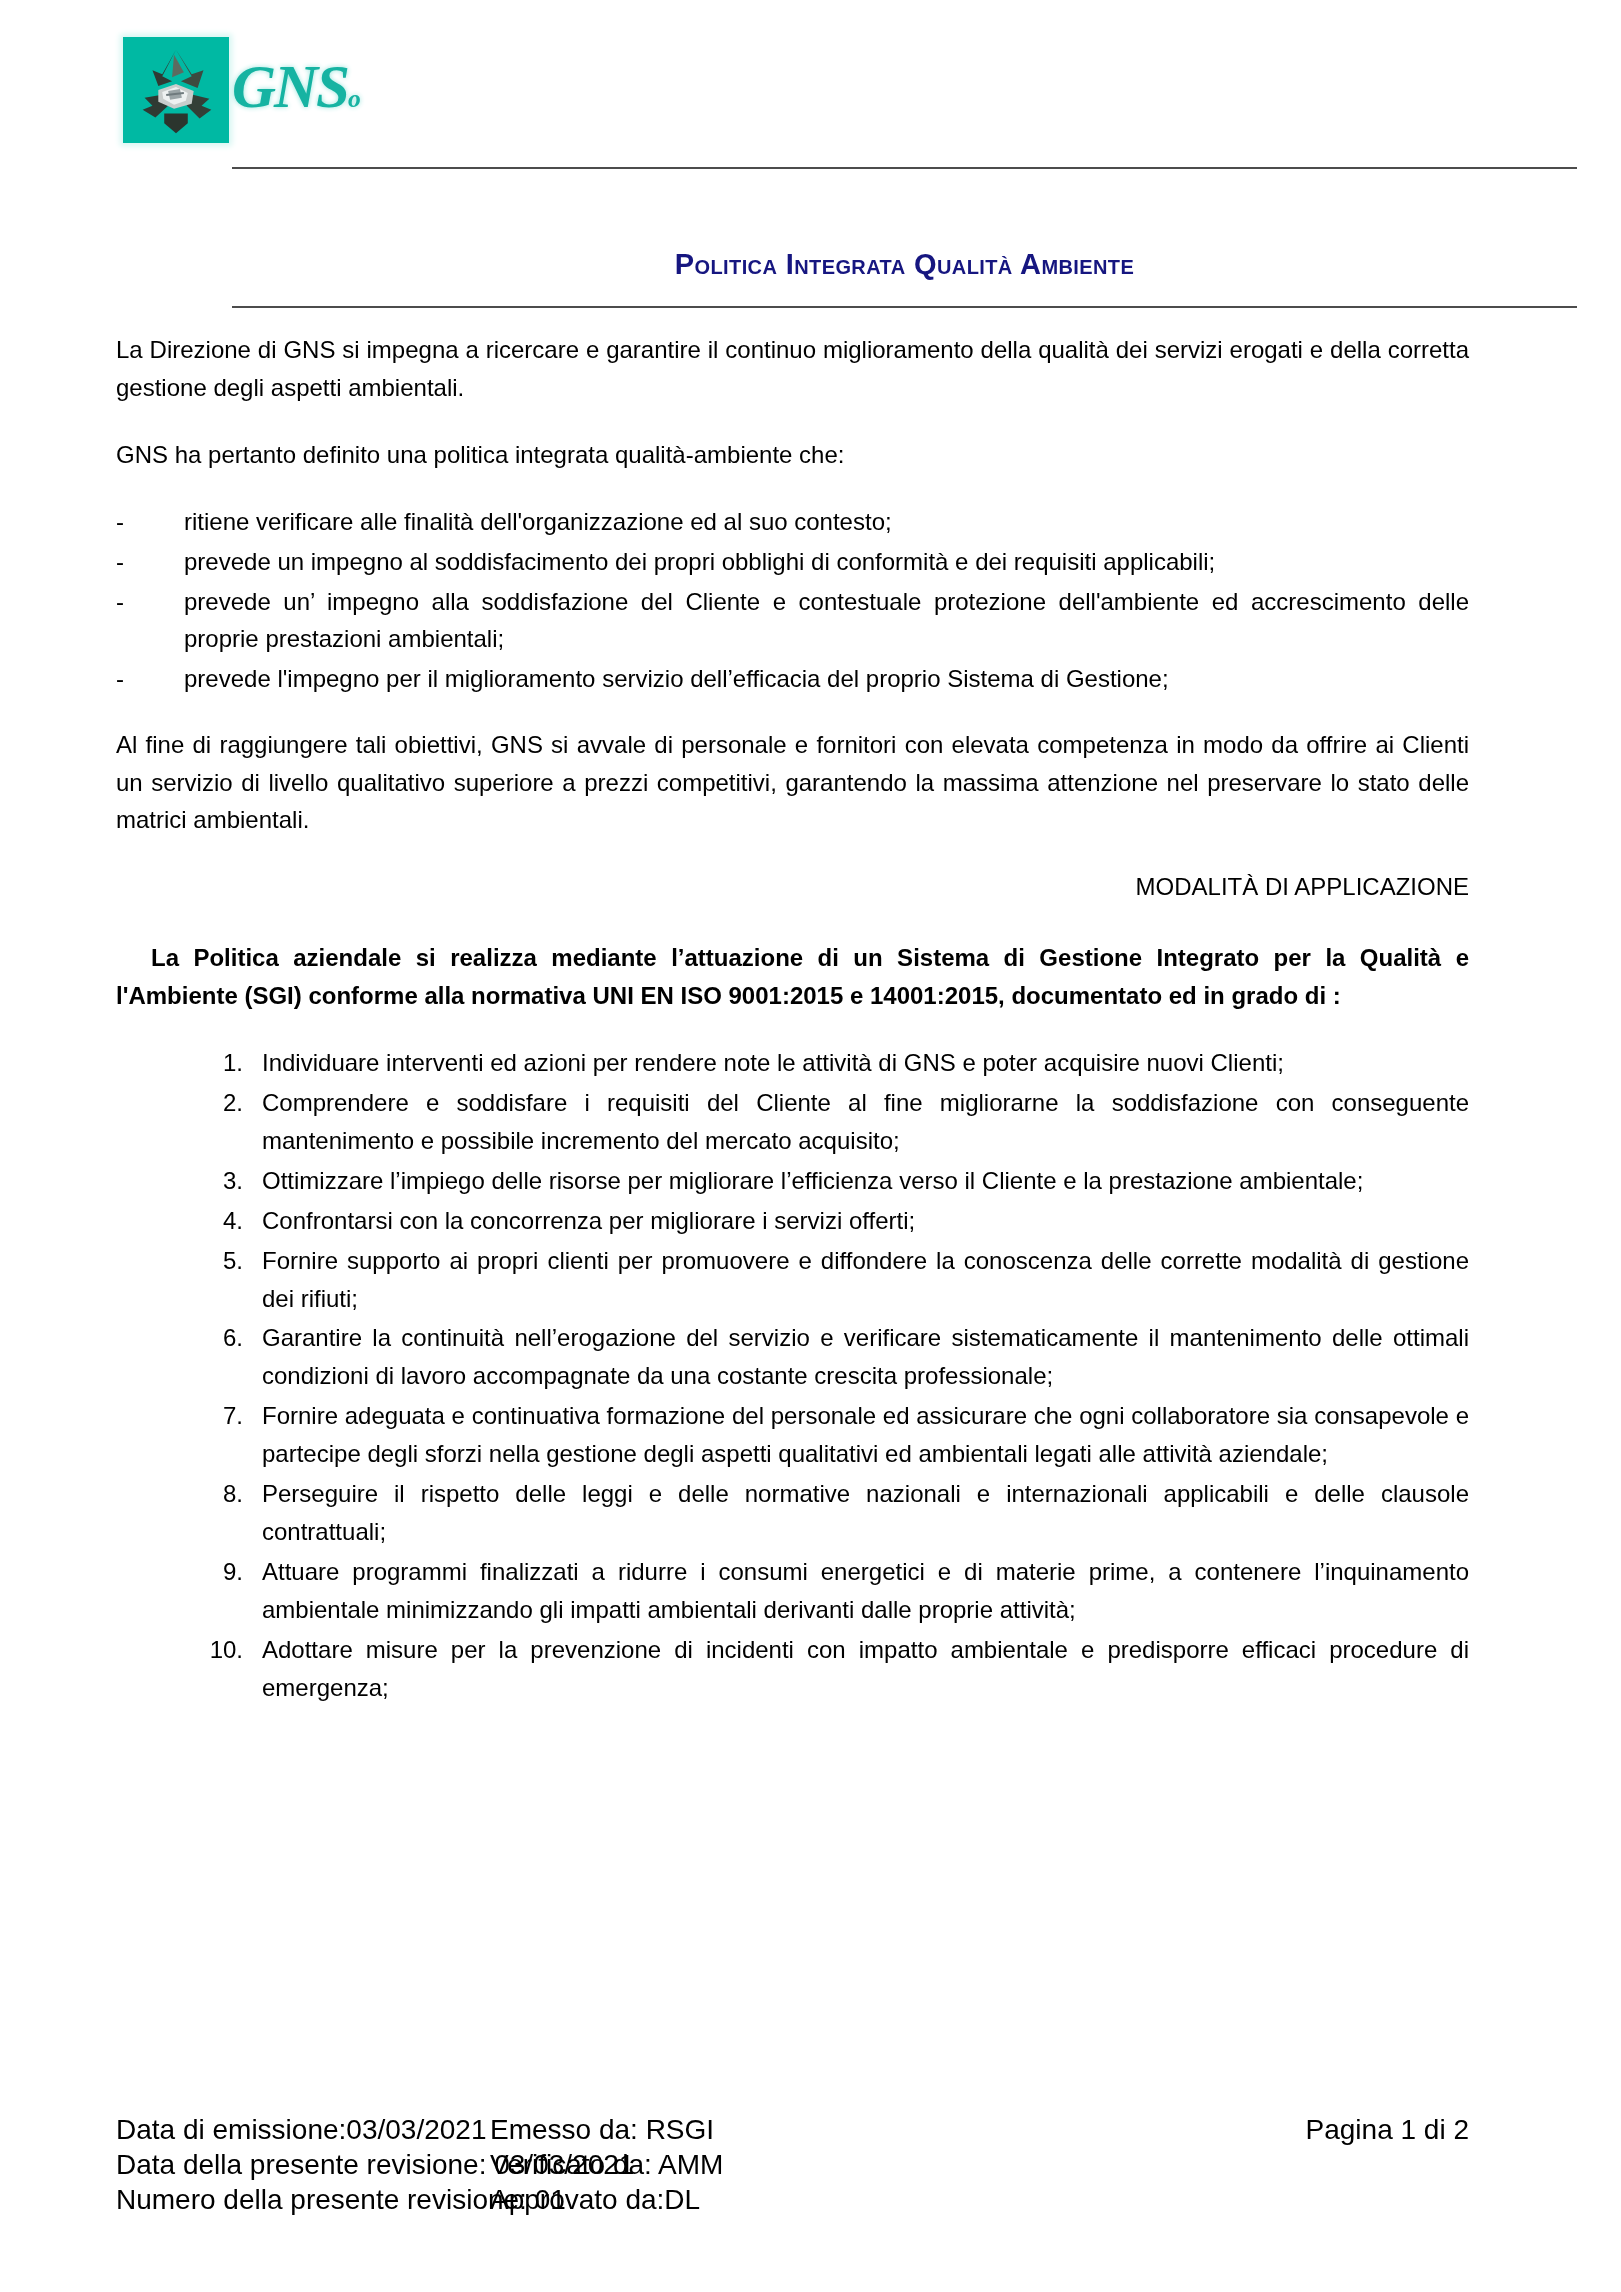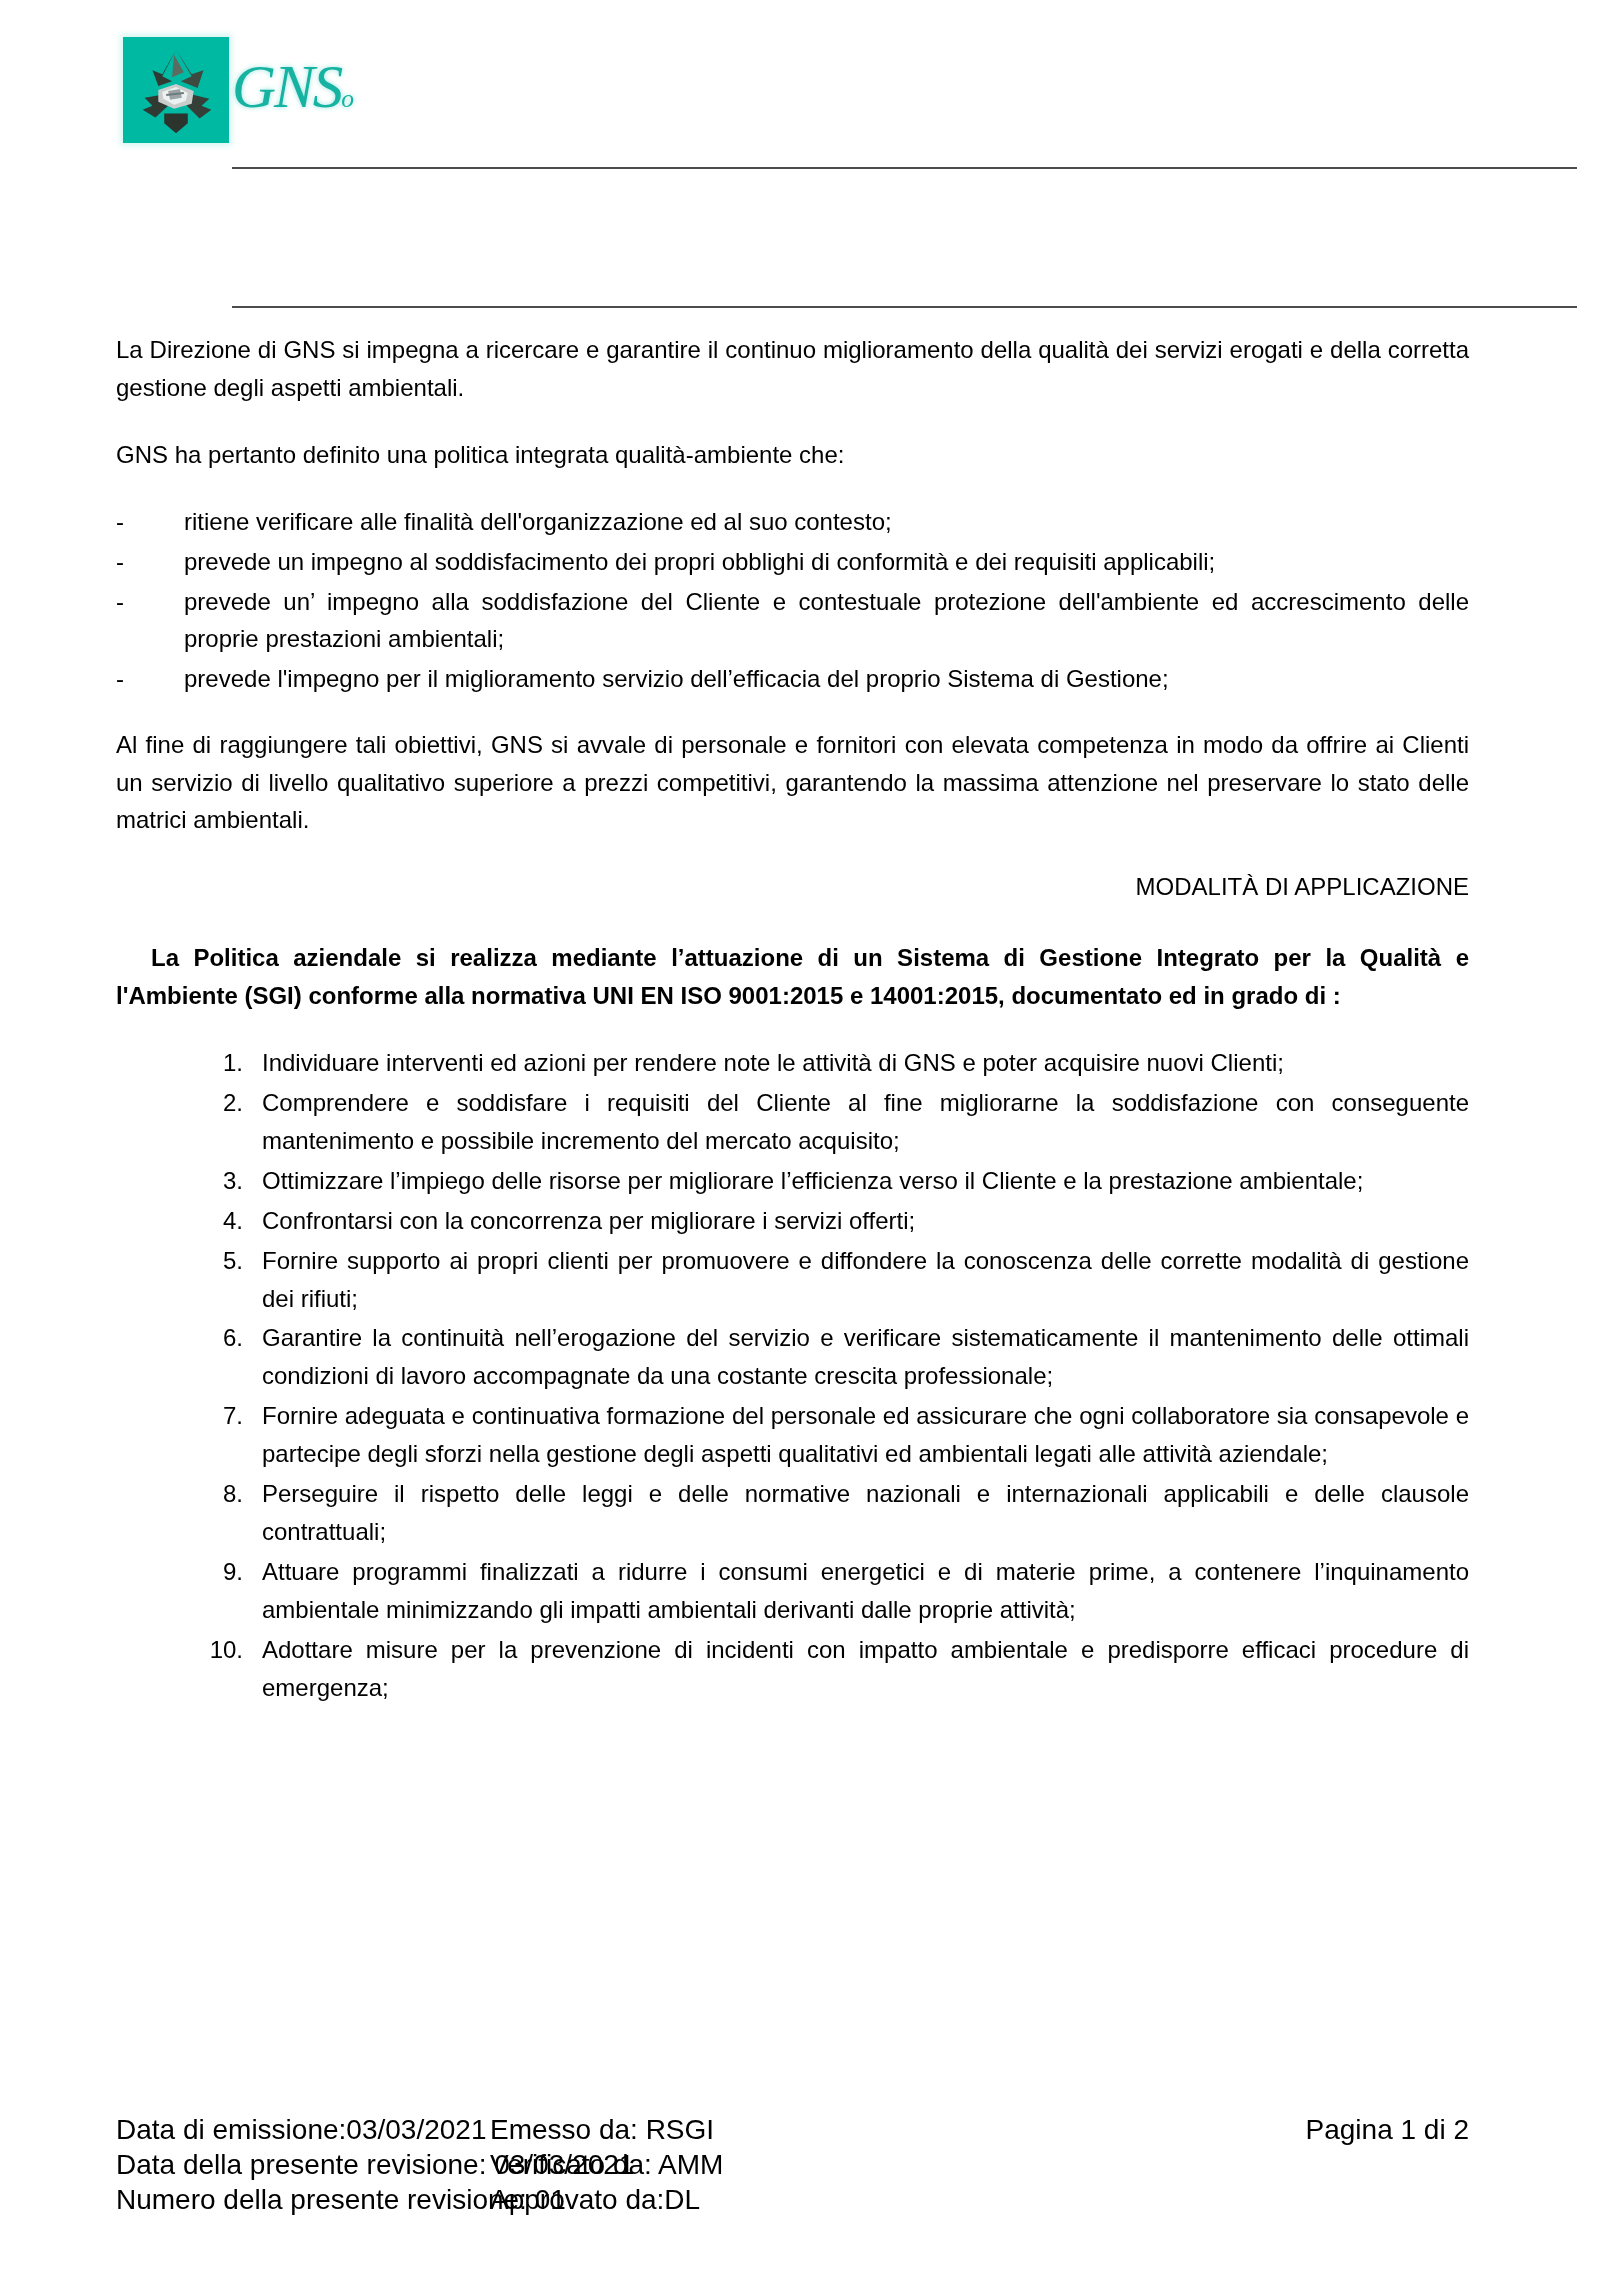--- a/index.html
+++ b/index.html
@@ -41,21 +41,21 @@
     background: #00b9a3;
     box-shadow: 0 0 5.9px 2.9px #d7f6f2;
   }
   .logo-tile svg { display: block; }
   .logo-word {
     position: absolute;
     left: 116px;
     top: 29px;
     font-family: "Liberation Serif", serif;
     font-size: 61px;
-    font-weight: 400;
+    font-weight: 700;
     font-style: italic;
     letter-spacing: -2px;
     color: #16b3a2;
     text-shadow: 0 0 4.9px rgba(140,225,216,0.95);
     line-height: 1;
     white-space: nowrap;
   }
   .logo-word .dot {
     font-size: 25.5px;
     vertical-align: baseline;
@@ -183,20 +183,21 @@
 
           <path d="M36 54 L54 48 L72 55 L70 68 L52 73 L36 66 Z" fill="#c9cdcc"></path>
           <path d="M40 56 L54 51 L66 57 L64 65 L52 69 L41 63 Z" fill="#eef1f1"></path>
           <path d="M46 55 L58 53 L60 62 L48 64 Z" fill="#9aa4a6"></path>
           <path d="M44 59 L62 57" stroke="#6f7a7d" stroke-width="2" fill="none"></path>
         </svg>
       </div>
       <div class="logo-word"><span>GNS</span><span class="dot">o</span></div>
     </div>
     <hr class="rule rule-top">
+    <div class="doc-title">Politica Integrata Qualità Ambiente</div>
     <hr class="rule rule-bottom">
   </div>
 
   <div class="content">
 
     <p class="para">La Direzione di GNS si impegna a ricercare e garantire il continuo miglioramento della qualità dei servizi erogati e della corretta gestione degli aspetti ambientali.</p>
 
     <p class="para">GNS ha pertanto definito una politica integrata qualità-ambiente che:</p>
 
     <ul class="dash-list">

